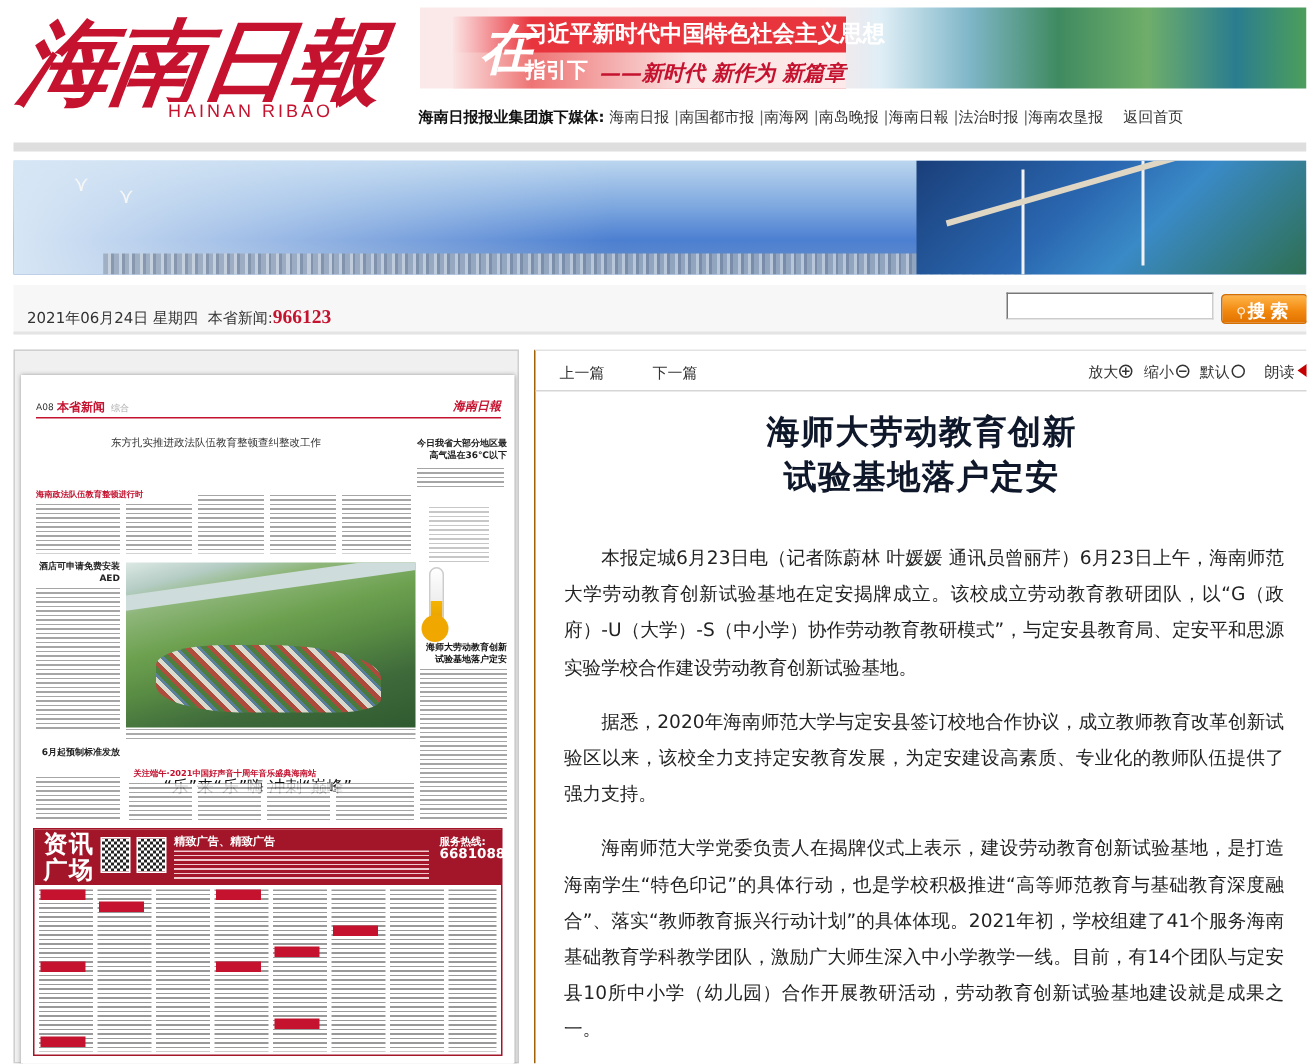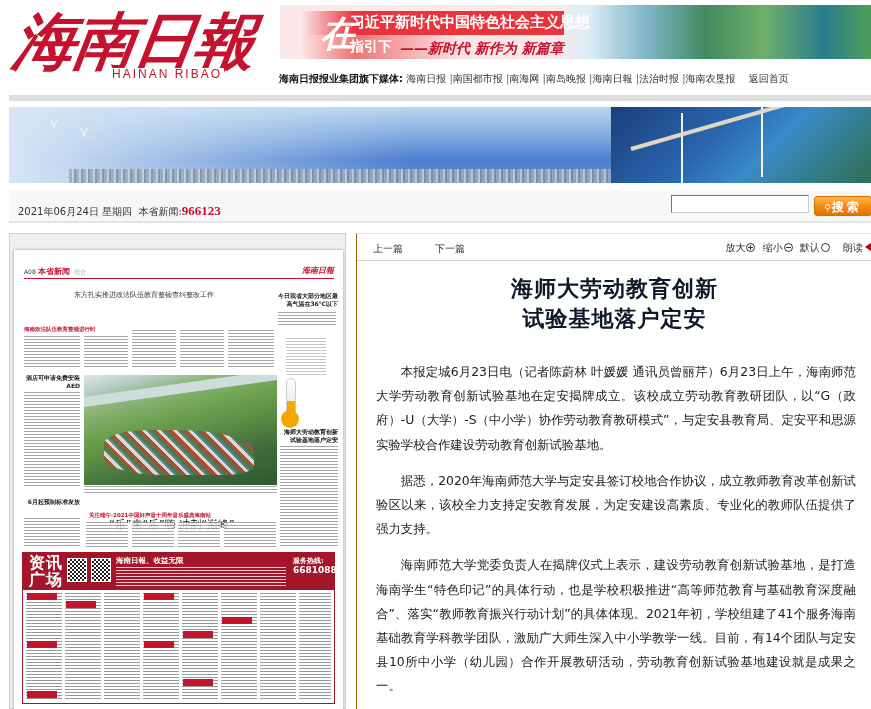--- a/index.html
+++ b/index.html
@@ -197,21 +197,21 @@
     <div class="textcol" style="left:72px;top:272px;width:42px;height:26px;"></div>
     <div class="textcol" style="left:118px;top:272px;width:42px;height:26px;"></div>
     <div class="textcol" style="left:164px;top:272px;width:42px;height:26px;"></div>
     <div class="textcol" style="left:210px;top:272px;width:52px;height:26px;"></div>
 
     <div class="ad">
       <div class="ad-top">
         <div class="ad-title">资讯广场</div>
         <div class="ad-qr" style="left:44px;"></div>
         <div class="ad-qr" style="left:68px;"></div>
-        <div class="ad-slogan">海南日報、收益无限</div>
+        <div class="ad-slogan">精致广告、精致广告</div>
         <div class="ad-stripes"></div>
         <div class="ad-hotline-label">服务热线:</div>
         <div class="ad-hotline">66810888</div>
       </div>
       <div class="ad-col" style="left:3px;width:36px;"></div>
       <div class="ad-col" style="left:42px;width:36px;"></div>
       <div class="ad-col" style="left:81px;width:36px;"></div>
       <div class="ad-col" style="left:120px;width:36px;"></div>
       <div class="ad-col" style="left:159px;width:36px;"></div>
       <div class="ad-col" style="left:198px;width:36px;"></div>

